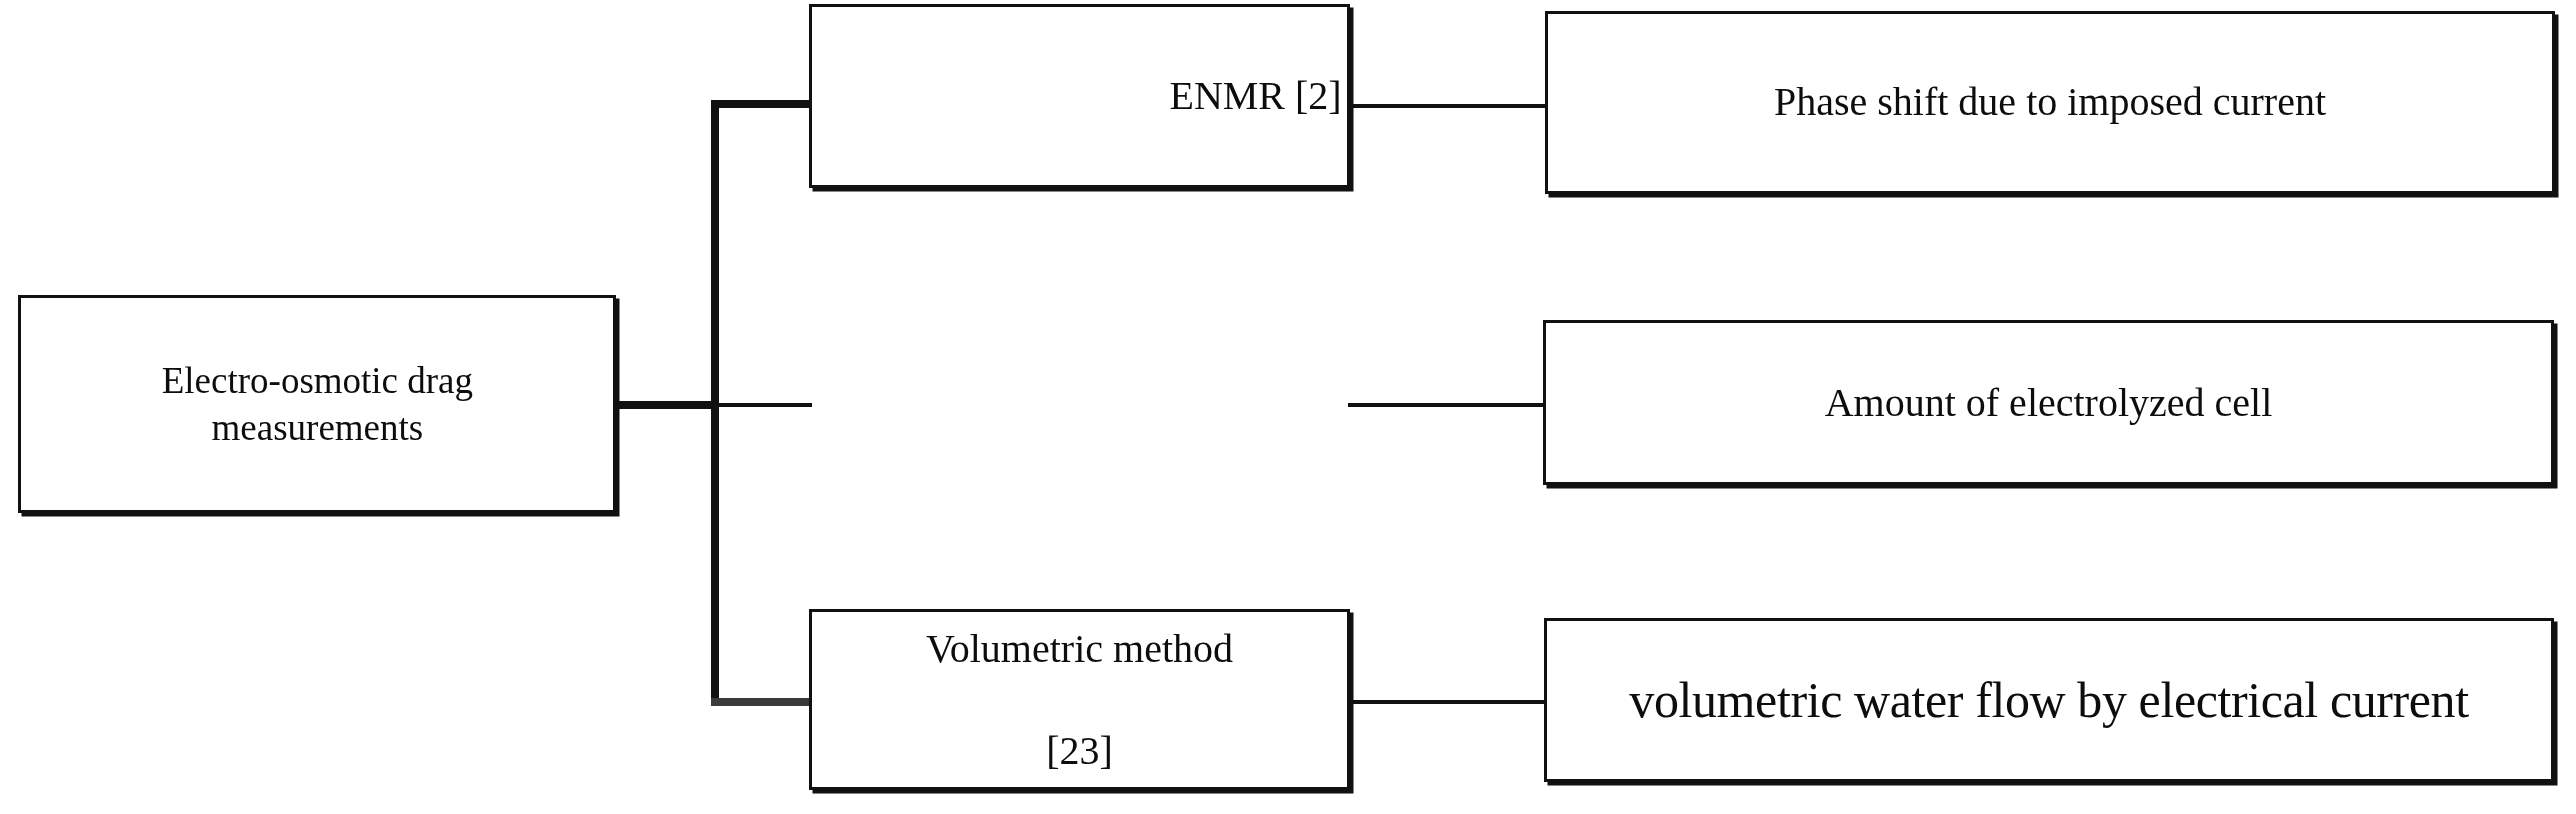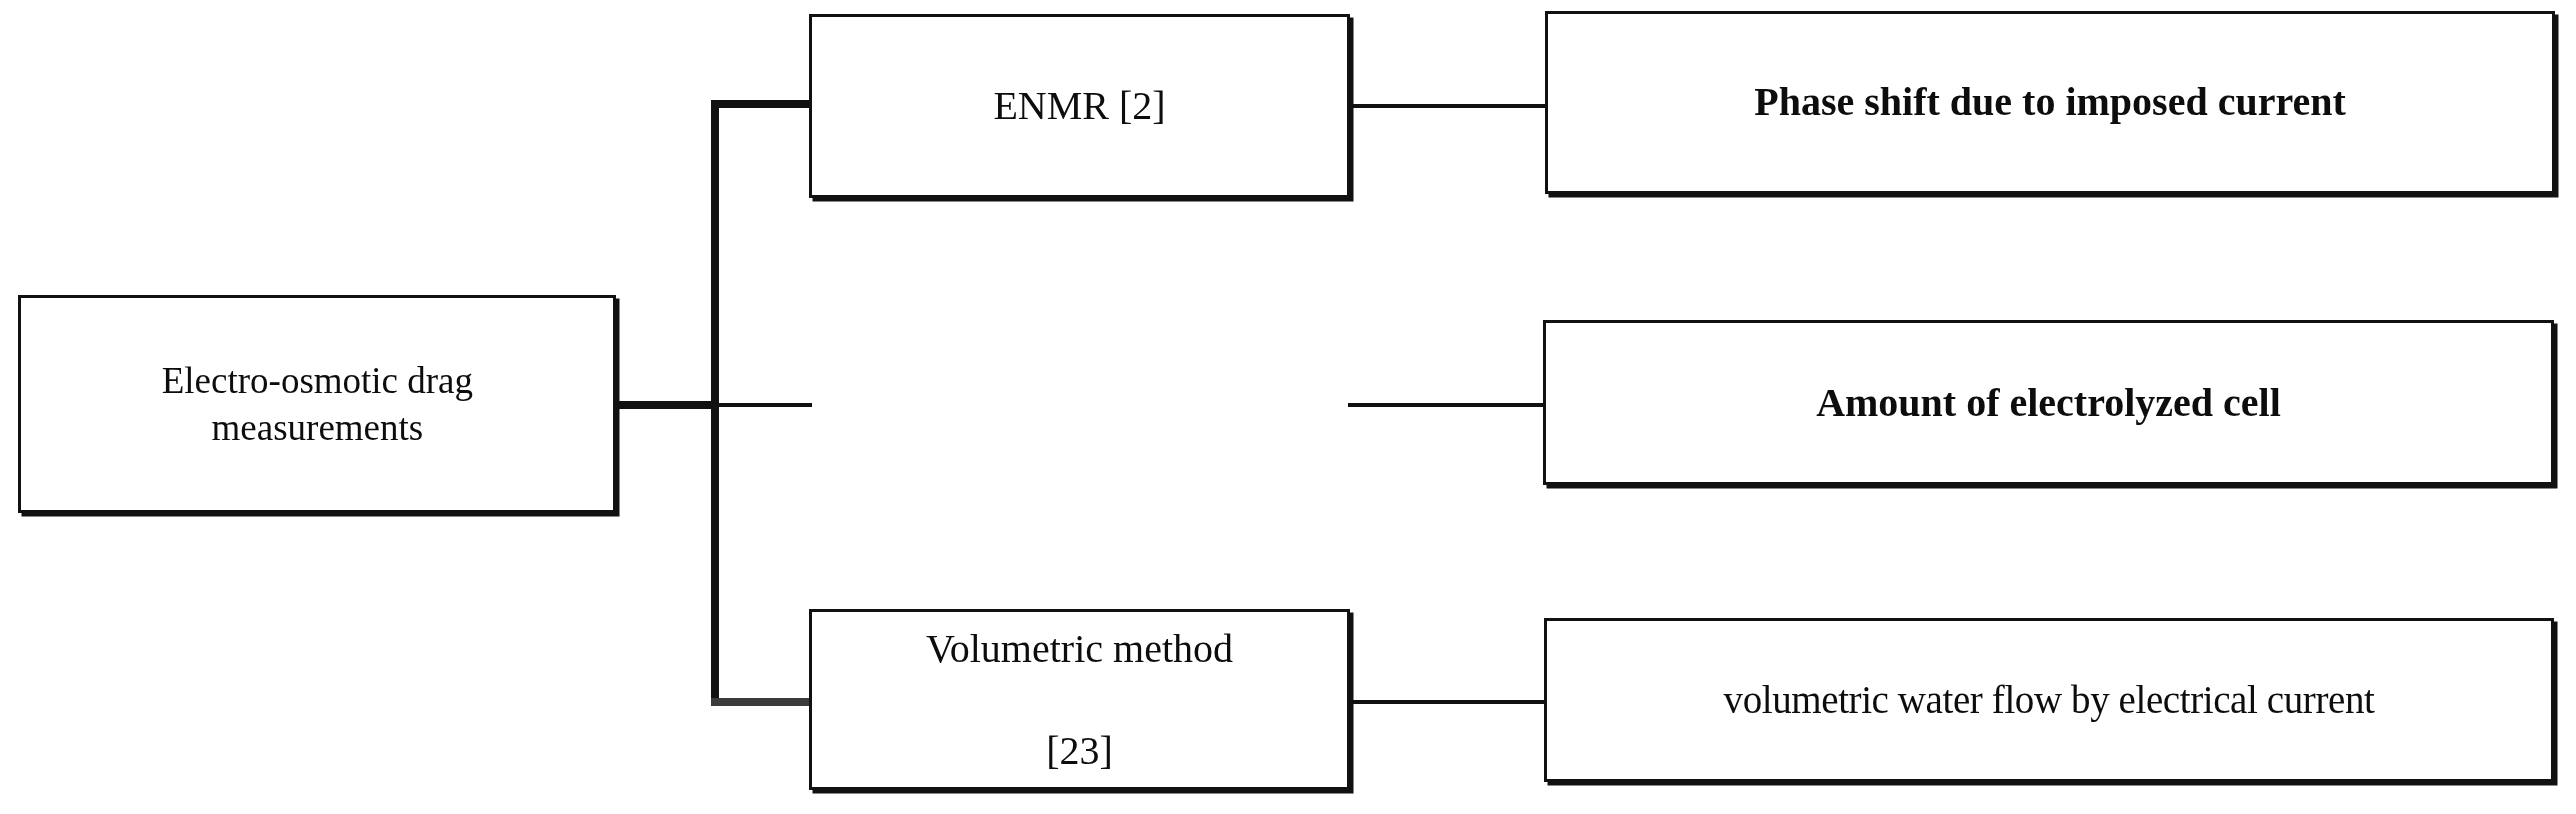--- a/index.html
+++ b/index.html
@@ -35,22 +35,22 @@
   .node .label {
     display: block;
     padding: 0 5.3px;
     white-space: pre-line;
   }
 
   
   .fs-root   { font-size: 37px; }
   .fs-mid    { font-size: 40px; }
   .fs-mid-tight { font-size: 39px; letter-spacing: -0.4px; }
-  .fs-right  { font-size: 40px; font-weight: bold; }
-  .fs-right-tight { font-size: 39px; letter-spacing: -0.4px; }
+  .fs-right  { font-size: 40px; }
+  .fs-right-tight { font-size: 50px; letter-spacing: -0.4px; }
 
   
   .stroke {
     position: absolute;
     background: #111111;
   }
   .stroke-soft { background: #3b3b3b; }
 </style>
 </head>
 <body>
@@ -69,21 +69,21 @@
 
   <div class="stroke" style="left:1348px; top:104px; width:200px; height:4.4px;"></div>
   <div class="stroke" style="left:1348px; top:403px; width:200px; height:4.4px;"></div>
   <div class="stroke" style="left:1348px; top:700px; width:200px; height:4.4px;"></div>
 
   <div class="node fs-root" style="left:18.4px; top:295px; width:598px; height:218px;">
     <span class="label">Electro-osmotic drag
 measurements</span>
   </div>
 
-  <div class="node fs-mid" style="left:809px; top:14px; width:541px; height:184px;">
+  <div class="node fs-mid" style="left:809px; top:4px; width:541px; height:184px;justify-content:flex-end;">
     <span class="label">ENMR [2]</span>
   </div>
 
 
   <div class="node fs-mid" style="left:809px; top:609px; width:541px; height:181px;">
     <span class="label">Volumetric method
 
 [23]</span>
   </div>
 

